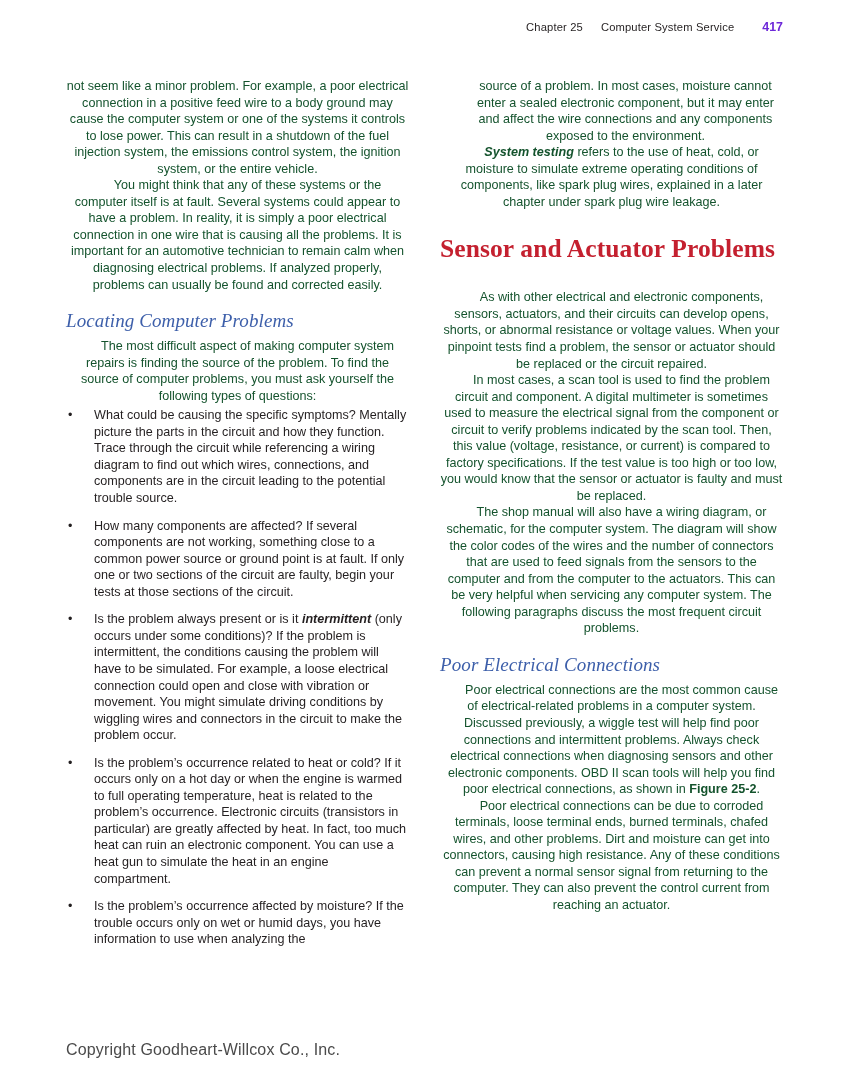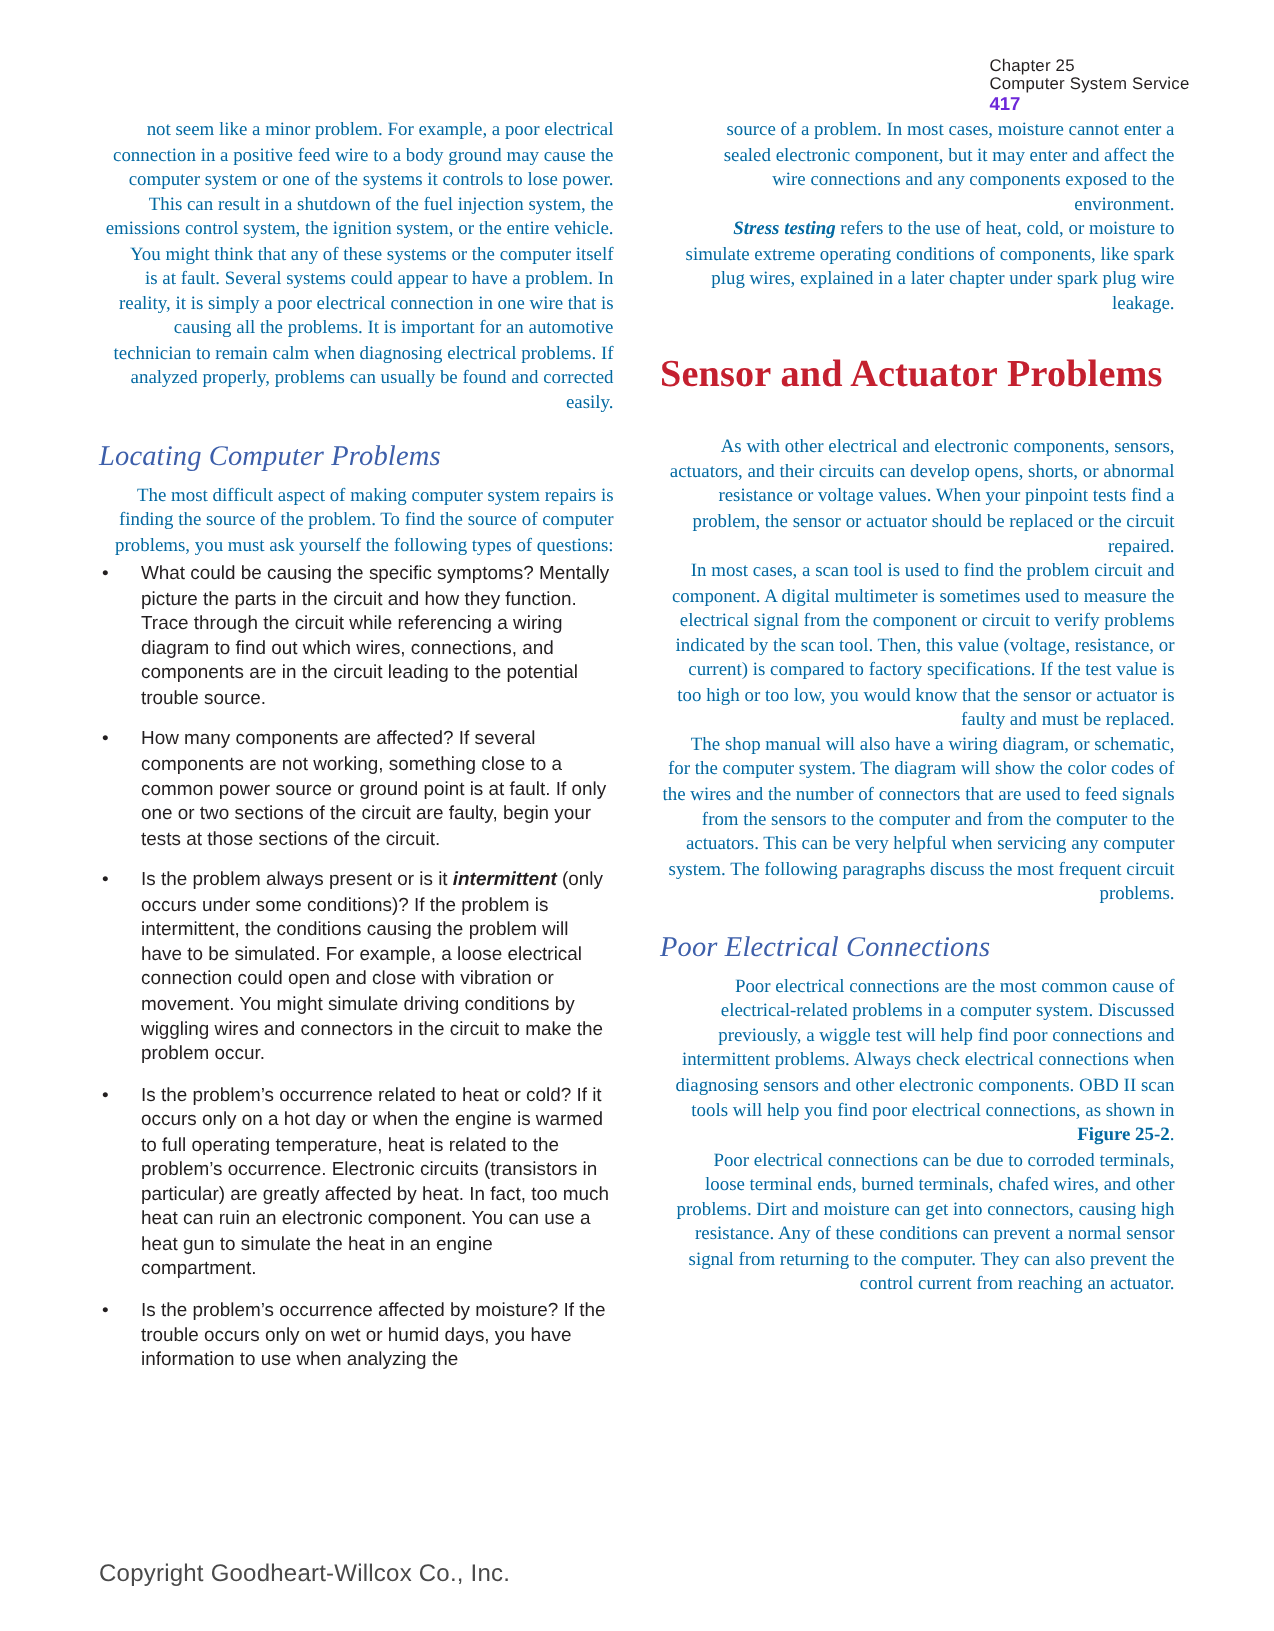--- a/index.html
+++ b/index.html
@@ -22,27 +22,26 @@
     width: 849px;
     height: 1087px;
     box-sizing: border-box;
     background: #ffffff;
     overflow: hidden;
   }
 
   
   .runhead {
     position: absolute;
-    top: 38px;
+    top: 20px;
     right: 66px;
     display: flex;
     align-items: baseline;
     gap: 0;
     white-space: nowrap;
-    flex-direction: column;
   }
   .runhead .rh-chapter {
     font-family: "Liberation Sans", sans-serif;
     font-size: 11.2px;
     letter-spacing: 0.15px;
     color: #231f20;
   }
   .runhead .rh-title {
     font-family: "Liberation Sans", sans-serif;
     font-size: 11.2px;
@@ -72,25 +71,25 @@
     width: 343px;
     position: relative;
   }
 
   p, ul, li, h2, h3 {
     margin: 0;
     padding: 0;
   }
 
   .body-text {
-    font-family: Liberation Serif, serif;
+    font-family: Liberation Sans, sans-serif;
     font-size: 12.6px;
     line-height: 16.55px;
-    color: #0369a1;
-    text-align: right;
+    color: #14532d;
+    text-align: center;
     hyphens: none;
   }
   .indent { text-indent: 20px; }
   .noindent { text-indent: 0; }
 
   
   .bullet-cont {
     padding-left: 28px;
   }
 
@@ -207,21 +206,21 @@
           <span>Is the problem’s occurrence affected by moisture? If the trouble occurs only on wet or humid days, you have information to use when analyzing the</span>
         </li>
 
       </ul>
     </div>
 
     <div class="col">
 
       <p class="body-text noindent bullet-cont">source of a problem. In most cases, moisture cannot enter a sealed electronic component, but it may enter and affect the wire connections and any components exposed to the environment.</p>
 
-      <p class="body-text indent"><span class="bi">Stress testing</span><span> refers to the use of heat, cold, or moisture to simulate extreme operating conditions of components, like spark plug wires, explained in a later chapter under spark plug wire leakage.</span></p>
+      <p class="body-text indent"><span class="bi">System testing</span><span> refers to the use of heat, cold, or moisture to simulate extreme operating conditions of components, like spark plug wires, explained in a later chapter under spark plug wire leakage.</span></p>
 
       <h2 class="head-a">Sensor and Actuator Problems</h2>
 
       <p class="body-text indent">As with other electrical and electronic components, sensors, actuators, and their circuits can develop opens, shorts, or abnormal resistance or voltage values. When your pinpoint tests find a problem, the sensor or actuator should be replaced or the circuit repaired.</p>
 
       <p class="body-text indent">In most cases, a scan tool is used to find the problem circuit and component. A digital multimeter is sometimes used to measure the electrical signal from the component or circuit to verify problems indicated by the scan tool. Then, this value (voltage, resistance, or current) is compared to factory specifications. If the test value is too high or too low, you would know that the sensor or actuator is faulty and must be replaced.</p>
 
       <p class="body-text indent">The shop manual will also have a wiring diagram, or schematic, for the computer system. The diagram will show the color codes of the wires and the number of connectors that are used to feed signals from the sensors to the computer and from the computer to the actuators. This can be very helpful when servicing any computer system. The following paragraphs discuss the most frequent circuit problems.</p>
 
       <h3 class="head-b">Poor Electrical Connections</h3>

